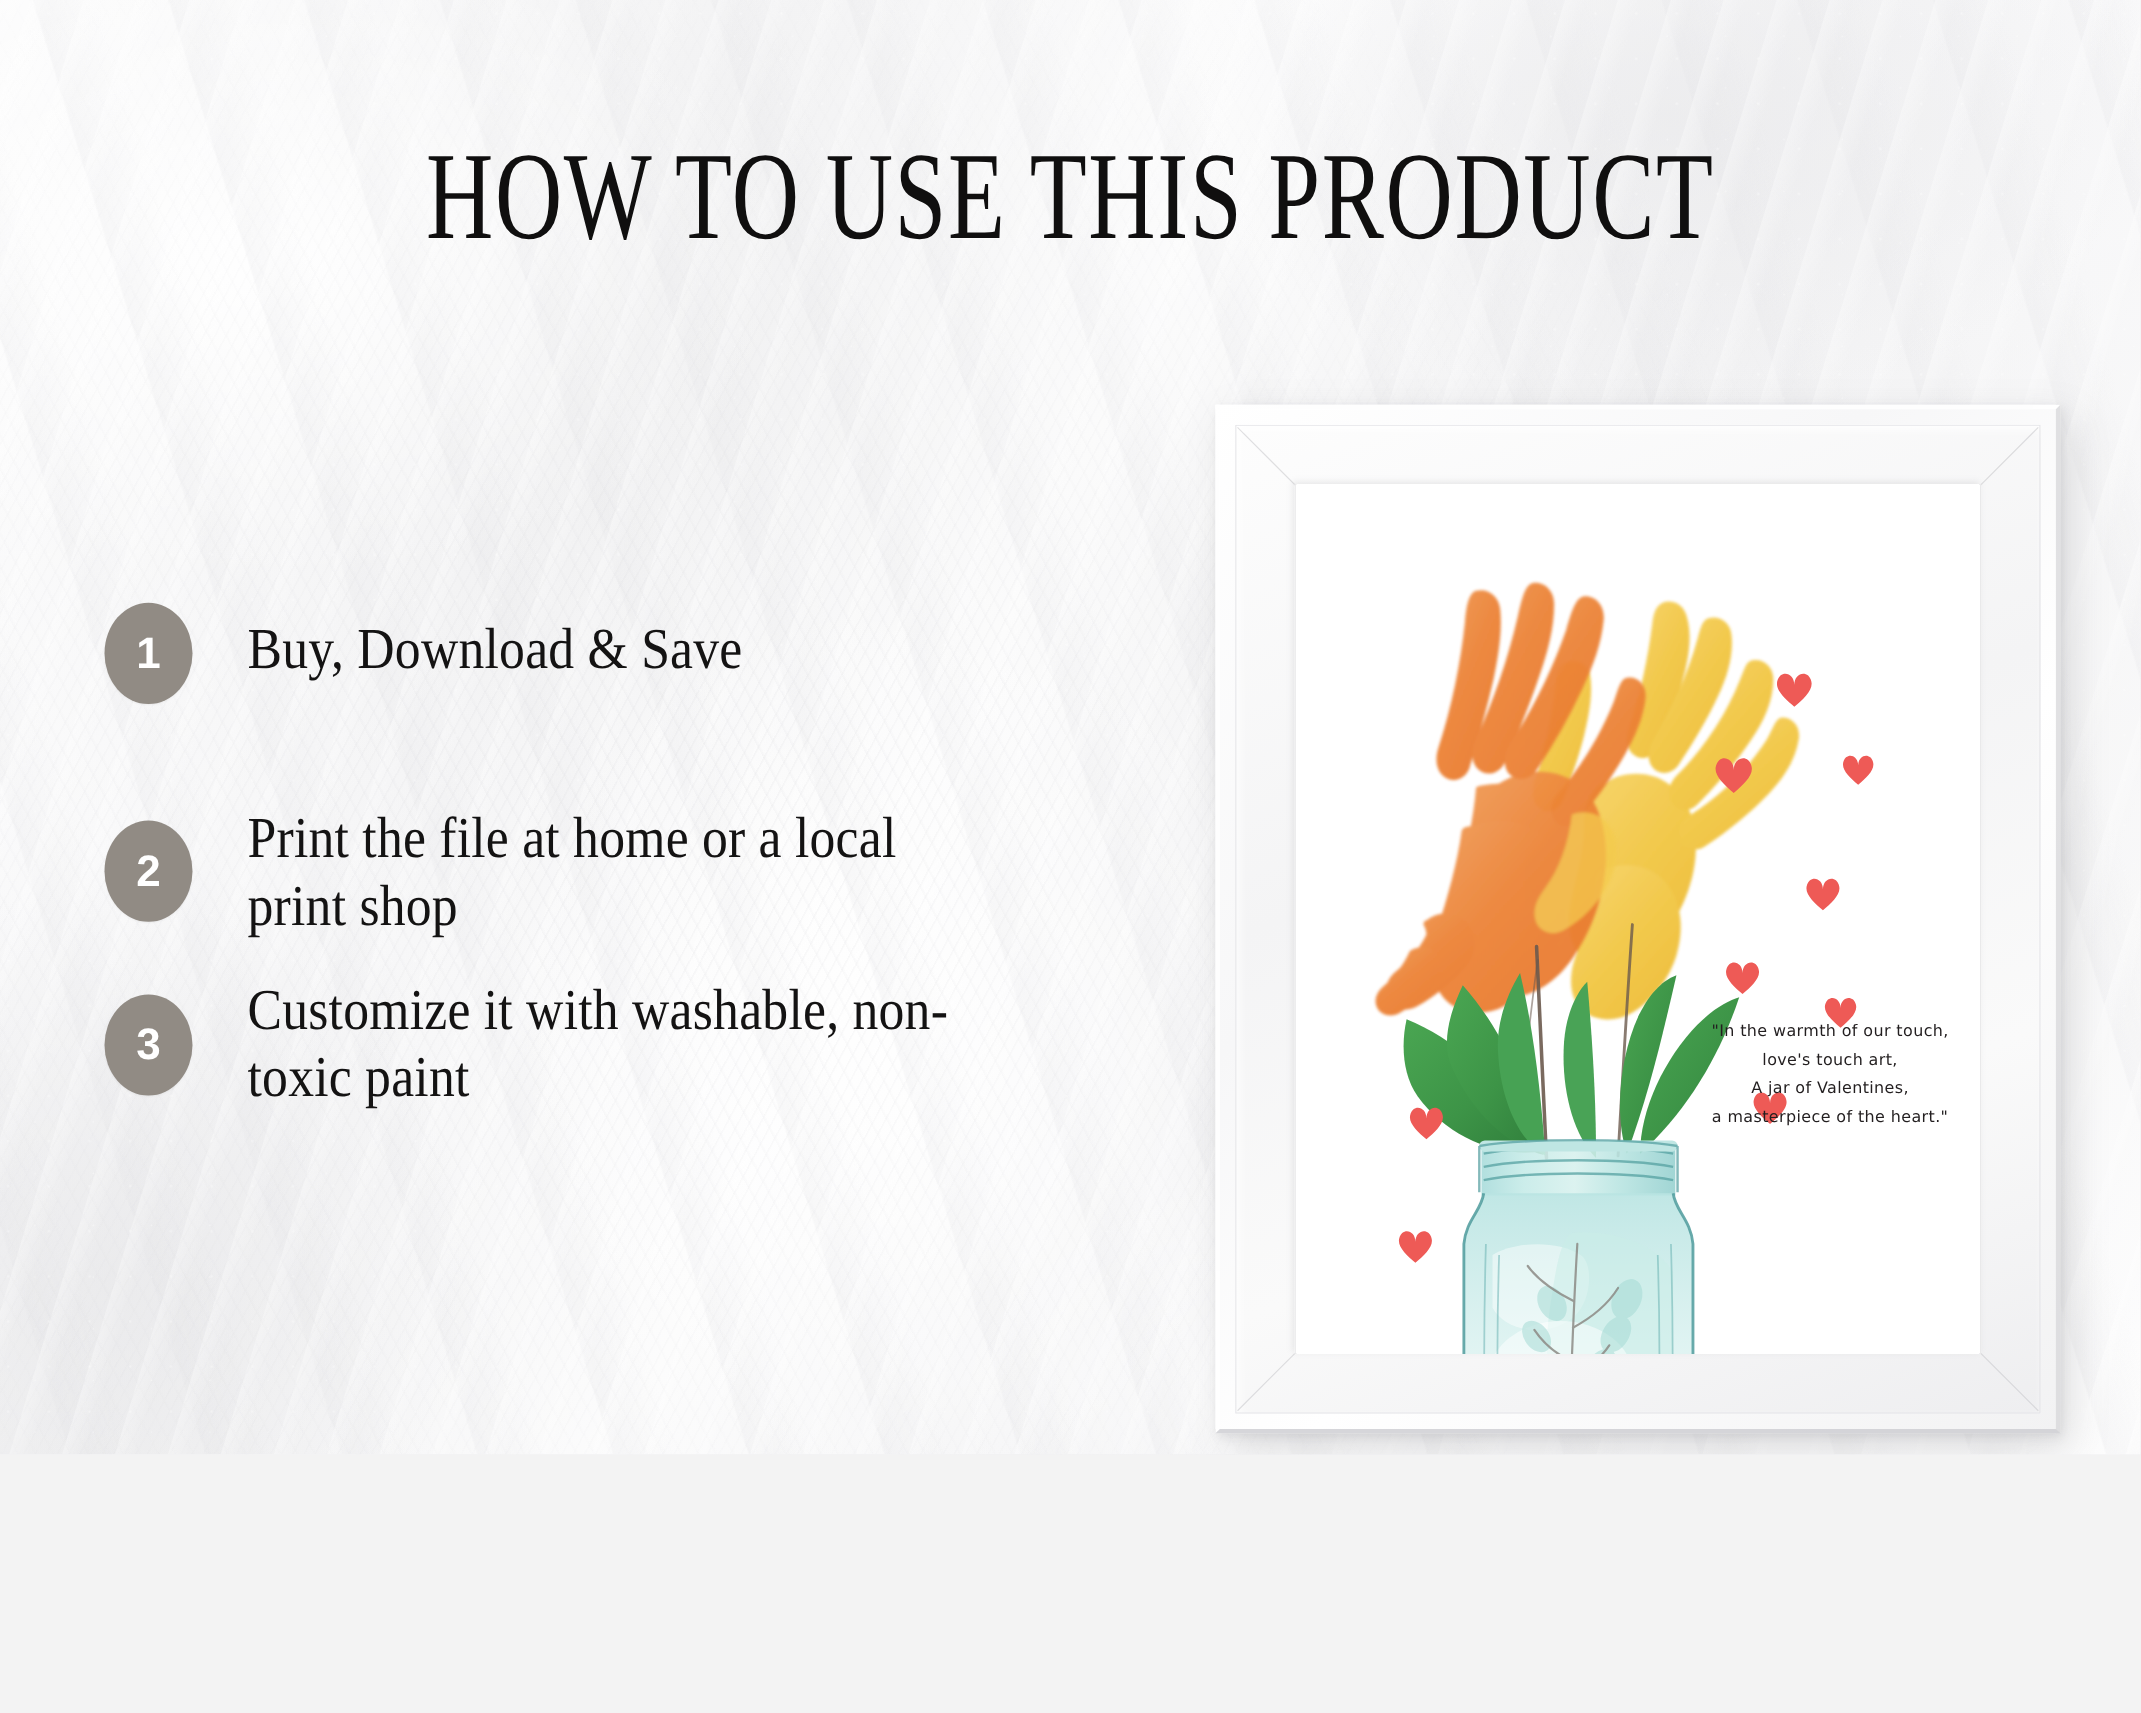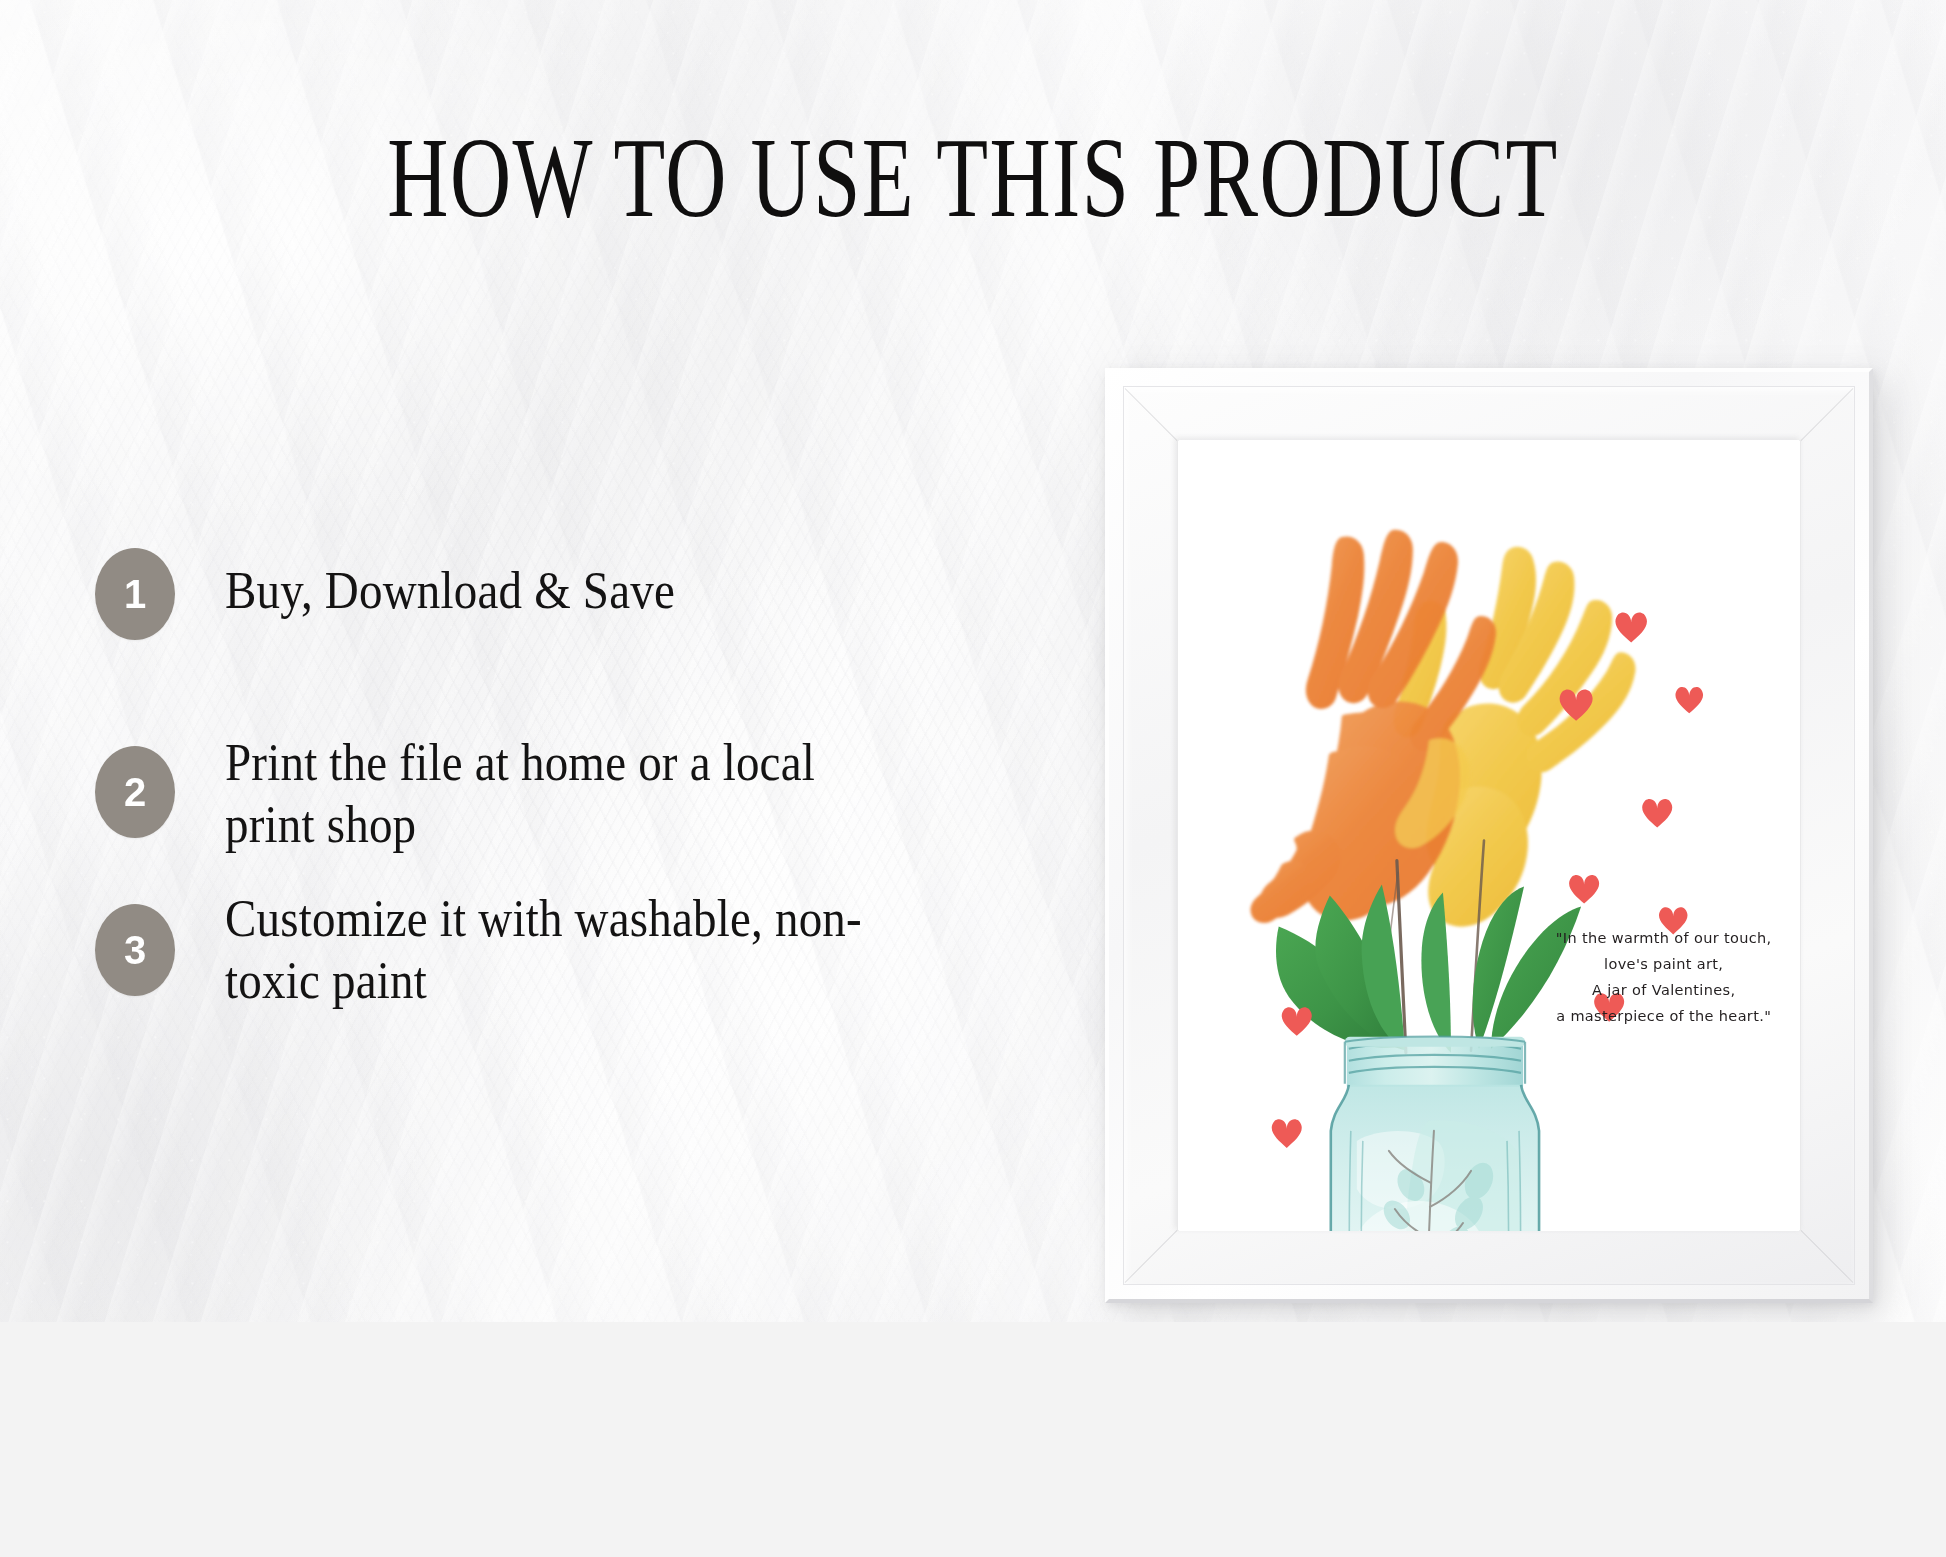--- a/index.html
+++ b/index.html
@@ -375,21 +375,21 @@
                 <path d="M0 6 C0 -2 7 -6 12 -2 C14 0 15 3 15 5 C15 12 7 19 0 25 C-7 19 -15 12 -15 5 C-15 3 -14 0 -12 -2 C-7 -6 0 -2 0 6 Z"></path>
               </g>
             <g transform="translate(430,556) scale(1.0)">
                 <path d="M0 6 C0 -2 7 -6 12 -2 C14 0 15 3 15 5 C15 12 7 19 0 25 C-7 19 -15 12 -15 5 C-15 3 -14 0 -12 -2 C-7 -6 0 -2 0 6 Z"></path>
               </g>
           </g>
         </svg>
 
         <div id="quote">
           <span class="ql">"In the warmth of our touch,</span>
-          <span class="ql">love's paint art,</span>
+          <span class="ql">love's touch art,</span>
           <span class="ql">A jar of Valentines,</span>
           <span class="ql">a masterpiece of the heart."</span>
         </div>
       </div>
     </div>
   </div>
 
 </div>
 
 </body></html>

